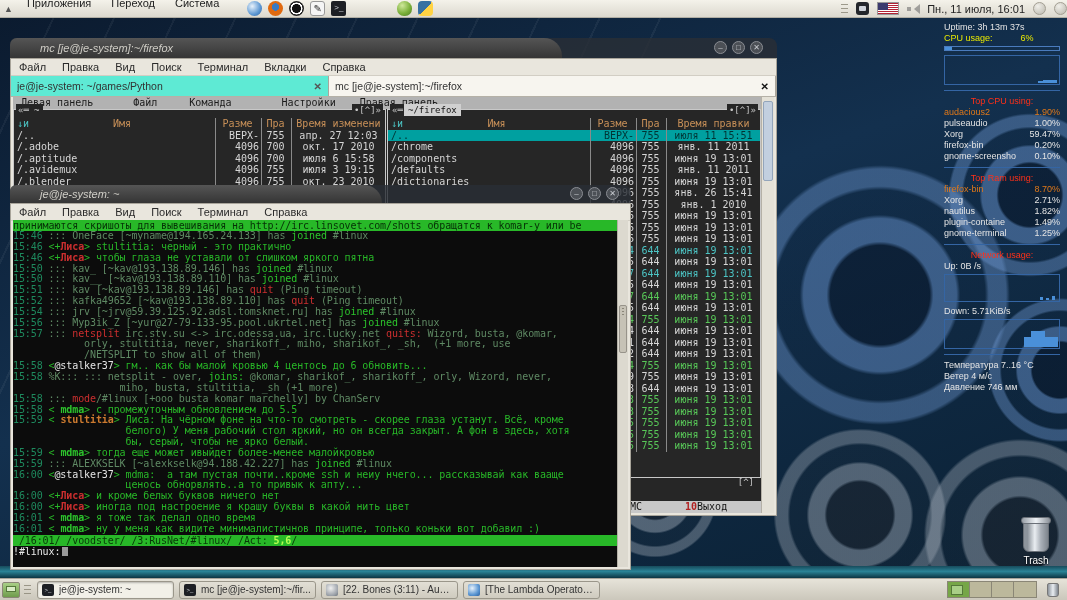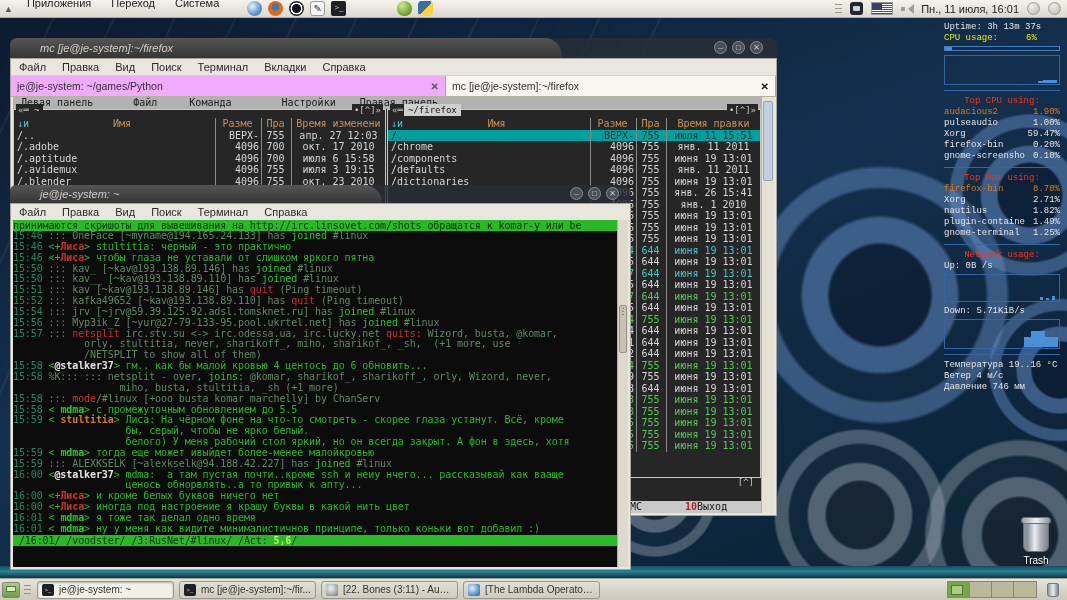--- a/index.html
+++ b/index.html
@@ -15,21 +15,21 @@
   .ring.gray{background:radial-gradient(circle,rgba(30,38,48,0.6) 0 26%,rgba(150,160,172,0.5) 28% 40%,rgba(40,50,60,0.15) 42% 55%,rgba(160,170,182,0.4) 57% 66%,transparent 68%)}
   #horizon{position:absolute;left:0;top:566px;width:1067px;height:12px;
     background:linear-gradient(180deg,#174b5c 0%,#2a8396 45%,#0b3442 100%)}
 
   
   #toppanel{position:absolute;left:0;top:0;width:1067px;height:18px;z-index:50;
     background:linear-gradient(#f4f2ea,#dcd9cf);border-bottom:1px solid #b1aea4;
     display:flex;align-items:center;font-size:11px;color:#222}
   .pmenu{padding:0 10px;height:30px;line-height:18px}
   .licon{width:15px;height:15px;border-radius:3px;margin-right:6px;display:inline-block}
-  #tray{margin-left:auto;display:flex;align-items:center;gap:8px;padding-right:6px}
+  #tray{margin-left:auto;display:flex;align-items:center;gap:8px;}
   #flag{width:22px;height:13px;position:relative;
     background:repeating-linear-gradient(#b22234 0 1px,#fff 1px 2px);border:1px solid #999}
   #flag::before{content:"";position:absolute;left:0;top:0;width:10px;height:7px;background:#3c3b6e}
   #clock{font-size:11px;color:#222;white-space:nowrap}
 
   
   .window{position:absolute;}
   .tbar-strip{position:absolute;left:0;top:0;right:0;height:20px;background:rgba(42,46,54,0.82);border-radius:6px 8px 0 0}
   .tbar-tab{position:absolute;left:0;top:0;height:20px;background:linear-gradient(#555,#353535);
     border-radius:7px 18px 0 0;display:flex;align-items:center}
@@ -40,21 +40,21 @@
   .wbody{position:absolute;left:0;top:20px;right:0;bottom:0;background:#e9e6dd;border:1px solid #a8a49a}
   .wmenu{display:flex;font-size:11px;color:#2a2a2a;height:17px;align-items:center;border-bottom:1px solid #d2cec4}
   .wmenu span{padding:0 8px}
 
   
   #mcwin{left:10px;top:38px;width:767px;height:478px;z-index:10}
   #mctabs{display:flex;height:21px;background:#c9c6bb;border-bottom:1px solid #b5b1a7}
   .tab{display:flex;align-items:center;font-size:10.5px;color:#333;padding:0 6px;border-right:1px solid #aaa69c;position:relative}
   .tab .tx{flex:1;white-space:nowrap;overflow:hidden}
   .tab .cl{margin-left:8px;color:#555;font-weight:bold;font-size:10px}
-  #tab1{width:435px;background:#f0abfc}
+  #tab1{width:318px;background:#5eead4}
   #tab2{flex:1;background:#f7f5ef}
   #mcterm{position:absolute;left:3px;top:59px;width:749px;bottom:3px;background:#262626;
     font-family:"DejaVu Sans Mono",monospace;font-size:10px;overflow:hidden}
   #mcscroll{position:absolute;right:3px;top:59px;width:13px;bottom:3px;background:#e4e1d7;border-left:1px solid #b5b1a7}
   #mcscroll .thumb{position:absolute;left:1px;right:1px;top:4px;height:80px;background:#c2cfdf;border:1px solid #93a5bb;border-radius:2px}
   #mcmenubar{height:12px;line-height:12px;background:#b2b2b2;color:#1a1a1a;white-space:nowrap}
   #mcmenubar span{display:inline-block}
   .mc-panel{position:absolute;top:12px;height:369px;border:1px solid #c8c8c8;background:#262626}
   .mc-frame{position:absolute;left:0;right:0;top:-6px;height:12px;font-size:9px;color:#c8c8c8;line-height:12px}
   .mc-chip{position:absolute;top:0;height:12px;padding:0 4px;background:#262626;color:#d8d8d8}
@@ -82,29 +82,29 @@
   #ircwin{left:10px;top:185px;width:621px;height:385px;z-index:20}
   #ircterm{position:absolute;left:3px;top:35px;width:604px;bottom:3px;background:#0c0c0c;
     font-family:"DejaVu Sans Mono",monospace;font-size:10px;letter-spacing:-0.1px;overflow:hidden}
   #ircscroll{position:absolute;right:3px;top:35px;width:11px;bottom:3px;background:#dcd9cf;border-left:1px solid #b5b1a7}
   #ircscroll .thumb{position:absolute;left:1px;right:1px;top:85px;height:48px;background:#c6c2b6;border:1px solid #97938a;border-radius:2px}
   #ircscroll .grip{height:1px;background:#8a8679;margin:2px 2px}
   .line{height:10.85px;line-height:10.85px;white-space:pre}
   #topicbar{background:#28b828;color:#063006;height:11px;line-height:11px;white-space:pre;overflow:hidden}
   #statusbar{background:#28b828;height:11px;line-height:11px;white-space:pre}
   .c-ts{color:#1e8a5e}.c-dim{color:#5f8a64}.c-join{color:#2cc42c}.c-quit{color:#cc2f2f}
-  .c-red{color:#cc2f2f;font-weight:bold}.c-white{color:#e4e4e4;font-weight:bold}
+  .c-red{color:#cc2f2f;font-weight:bold}.c-white{color:#e4e4e4;font-weight:normal}
   .c-green{color:#2cc42c;font-weight:bold}.c-orange{color:#cc7a2f;font-weight:bold}
   .c-msg{color:#28b828}.c-sbd{color:#073807}.c-sbh{color:#b4ff50;font-weight:bold}
   #inputline{color:#e8e8e8;height:11px;line-height:11px;white-space:pre}
   #inputline .cur{display:inline-block;width:6px;height:9px;background:#9a9a9a;vertical-align:middle;margin-left:2px}
 
   
   #conky{position:absolute;left:944px;top:22px;width:116px;z-index:5;
-    font-family:Liberation Mono, monospace;font-size:9px;line-height:11px;color:#e4e4e4}
+    font-family:Liberation Sans, sans-serif;font-size:9px;line-height:11px;color:#e4e4e4}
   .ck-yellow{color:#e8e800}
   .ck-title{color:#ff3018;text-align:center}
   .ck-hr{border-top:1px solid #3465a4;margin:5px 0}
   .ck-bar{height:5px;border:1px solid #4a7bbd;margin:2px 0 4px 0;position:relative}
   .ck-bar .fill{position:absolute;left:0;top:0;bottom:0;background:#4a90d9}
   .ck-graph{border:1px solid #3465a4;position:relative;margin:2px 0 4px 0}
   .ck-row{display:flex;justify-content:space-between}
   .ck-row.hi{color:#e07818}
   .blip{position:absolute;background:#4a90d9}
 
@@ -509,32 +509,33 @@
         <div class="line"><span class="c-ts">15:56 </span><span class="c-dim">::: </span><span class="c-dim">Мур3ik_Z [~yur@27-79-133-95.pool.ukrtel.net] has </span><span class="c-join">joined</span><span class="c-dim"> #linux</span></div>
         <div class="line"><span class="c-ts">15:57 </span><span class="c-dim">::: </span><span class="c-quit">netsplit</span><span class="c-dim"> irc.stv.su &lt;-&gt; irc.odessa.ua, irc.lucky.net </span><span class="c-quit">quits:</span><span class="c-dim"> Wizord, busta, @komar,</span></div>
         <div class="line"><span class="c-dim">            orly, stultitia, never, sharikoff_, miho, sharikof_, _sh,  (+1 more, use</span></div>
         <div class="line"><span class="c-dim">            /NETSPLIT to show all of them)</span></div>
         <div class="line"><span class="c-ts">15:58 </span><span class="c-msg">&lt;</span><span class="c-white">@stalker37</span><span class="c-msg">&gt; </span><span class="c-msg">гм.. как бы малой кровью 4 центось до 6 обновить...</span></div>
         <div class="line"><span class="c-ts">15:58 </span><span class="c-dim">%K::: ::: </span><span class="c-dim">netsplit - over, </span><span class="c-join">joins:</span><span class="c-dim"> @komar, sharikof_, sharikoff_, orly, Wizord, never,</span></div>
         <div class="line"><span class="c-dim">                  miho, busta, stultitia, _sh (+1 more)</span></div>
         <div class="line"><span class="c-ts">15:58 </span><span class="c-dim">::: </span><span class="c-quit">mode</span><span class="c-dim">/#linux [+ooo busta komar marchelly] by ChanServ</span></div>
         <div class="line"><span class="c-ts">15:58 </span><span class="c-msg">&lt; </span><span class="c-green">mdma</span><span class="c-msg">&gt; </span><span class="c-msg">с промежуточным обновлением до 5.5</span></div>
         <div class="line"><span class="c-ts">15:59 </span><span class="c-msg">&lt; </span><span class="c-orange">stultitia</span><span class="c-msg">&gt; </span><span class="c-msg">Лиса: На чёрном фоне на что-то смотреть - скорее глаза устанут. Всё, кроме</span></div>
+        <div class="line"><span class="c-msg">                   белого) У меня рабочий стол яркий, но он всегда закрыт. А фон в здесь, хотя</span></div>
         <div class="line"><span class="c-msg">                   бы, серый, чтобы не ярко белый.</span></div>
-        <div class="line"><span class="c-msg">                   белого) У меня рабочий стол яркий, но он всегда закрыт. А фон в здесь, хотя</span></div>
         <div class="line"><span class="c-ts">15:59 </span><span class="c-msg">&lt; </span><span class="c-green">mdma</span><span class="c-msg">&gt; </span><span class="c-msg">тогда еще может ивыйдет более-менее малойкровью</span></div>
         <div class="line"><span class="c-ts">15:59 </span><span class="c-dim">::: </span><span class="c-dim">ALEXKSELK [~alexkselk@94.188.42.227] has </span><span class="c-join">joined</span><span class="c-dim"> #linux</span></div>
         <div class="line"><span class="c-ts">16:00 </span><span class="c-msg">&lt;</span><span class="c-white">@stalker37</span><span class="c-msg">&gt; </span><span class="c-msg">mdma:  а там пустая почти..кроме ssh и неиу нчего... рассказывай как вааще</span></div>
         <div class="line"><span class="c-msg">                   ценось обнорвлять..а то привык к апту...</span></div>
         <div class="line"><span class="c-ts">16:00 </span><span class="c-msg">&lt;+</span><span class="c-red">Лиса</span><span class="c-msg">&gt; </span><span class="c-msg">и кроме белых буквов ничего нет</span></div>
         <div class="line"><span class="c-ts">16:00 </span><span class="c-msg">&lt;+</span><span class="c-red">Лиса</span><span class="c-msg">&gt; </span><span class="c-msg">иногда под настроение я крашу буквы в какой нить цвет</span></div>
         <div class="line"><span class="c-ts">16:01 </span><span class="c-msg">&lt; </span><span class="c-green">mdma</span><span class="c-msg">&gt; </span><span class="c-msg">я тоже так делал одно время</span></div>
         <div class="line"><span class="c-ts">16:01 </span><span class="c-msg">&lt; </span><span class="c-green">mdma</span><span class="c-msg">&gt; </span><span class="c-msg">ну у меня как видите минималистичнов принципе, только коньки вот добавил :)</span></div>
       </div>
     <div id="statusbar"><span class="c-sbd"> /16:01/ /voodster/ /3:RusNet/#linux/ /Act: </span><span class="c-sbh">5,6</span><span class="c-sbd">/</span></div>
+    <div id="inputline"><span>!#linux:</span><span class="cur"></span></div>
   </div>
   <div id="ircscroll">
     <div class="thumb">
         <div class="grip"></div>
         <div class="grip"></div>
         <div class="grip"></div>
       </div>
   </div>
 </div>
 
@@ -608,21 +609,21 @@
     <div class="blip" style="right:16px;bottom:1px;width:3px;height:3px"></div>
   </div>
   <div>Down: 5.71KiB/s</div>
   <div class="ck-graph" style="height:30px">
     <div class="blip" style="right:1px;bottom:1px;width:34px;height:10px"></div>
     <div class="blip" style="right:14px;bottom:1px;width:14px;height:16px"></div>
     <div class="blip" style="right:26px;bottom:1px;width:5px;height:6px"></div>
   </div>
   <div class="ck-hr"></div>
   <div id="ck-weather">
-      <div>Температура 19..16 °C</div>
+      <div>Температура 7..16 °C</div>
       <div>Ветер 4 м/с</div>
       <div>Давление 746 мм</div>
     </div>
 </div>
 
 <div id="trash">
   <div id="trashcan"></div>
   <div id="trashlabel">Trash</div>
 </div>
 

